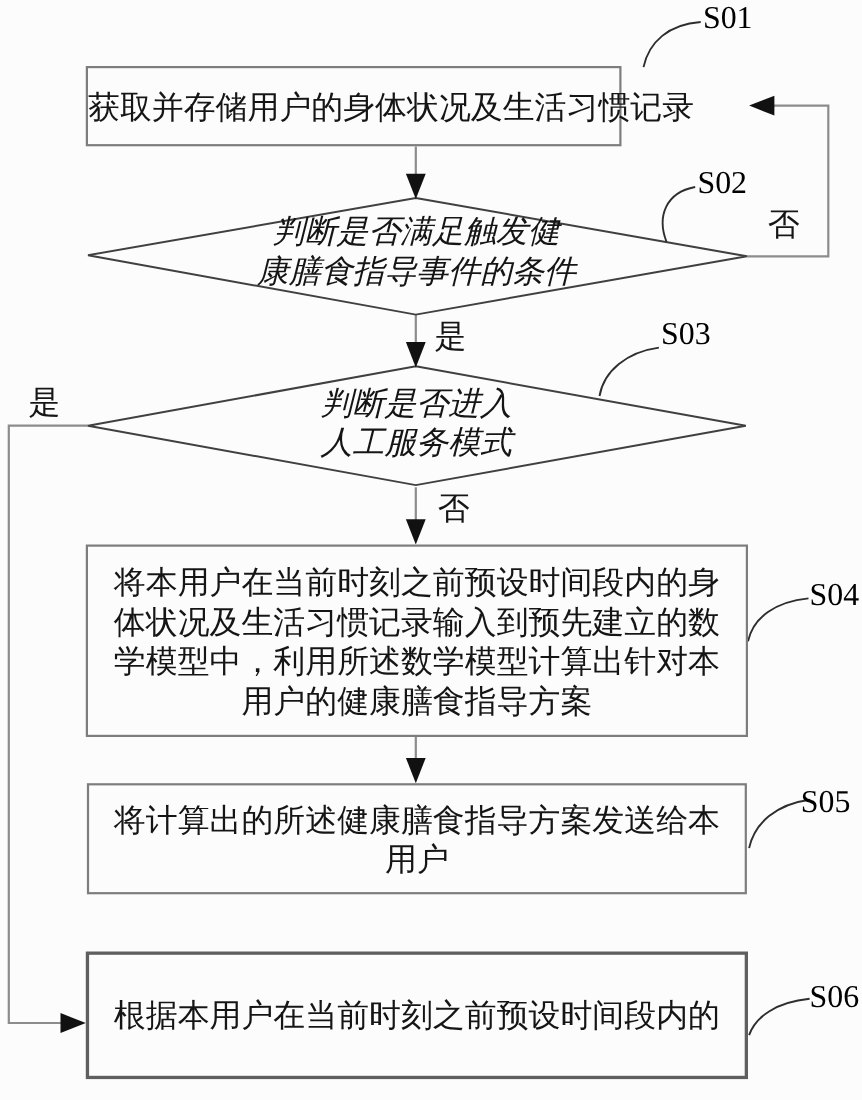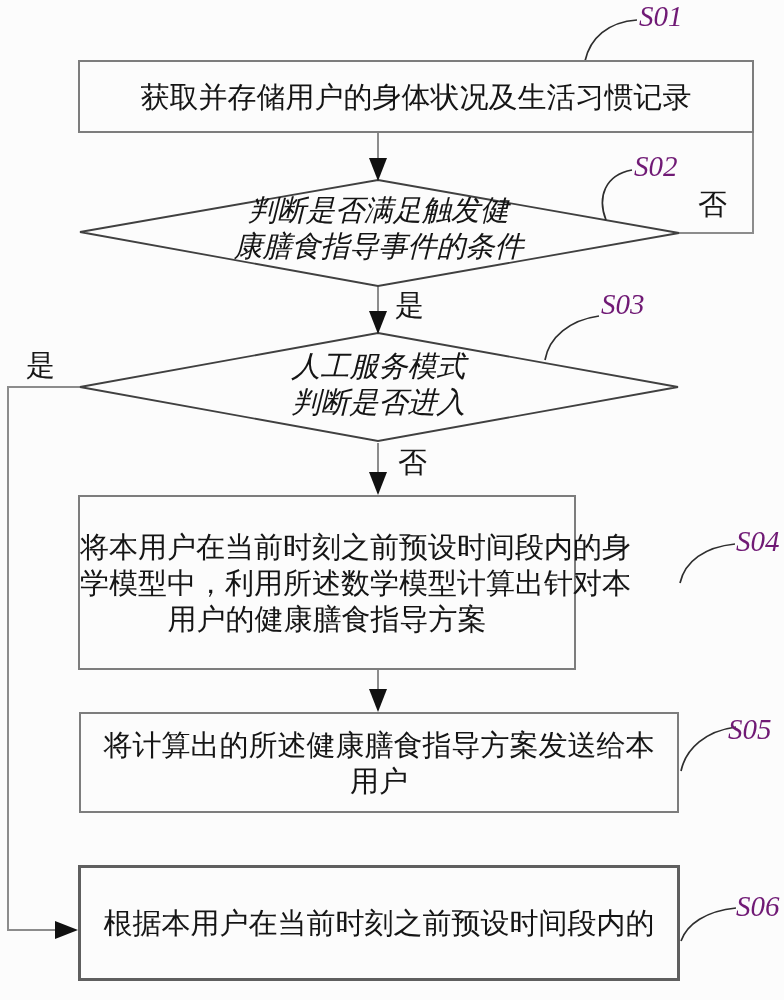--- a/index.html
+++ b/index.html
@@ -42,23 +42,22 @@
     position: absolute;
     left: 78px;
     width: 601px;
     text-align: center;
     font-style: italic;
   }
   .step-label {
     position: absolute;
     font-size: 29px;
     font-family: "Liberation Serif", "DejaVu Serif", serif;
-    color: #701a75;
+    color: #000000;
     white-space: nowrap;
-    font-style: italic;
   }
   .branch-label {
     position: absolute;
     font-size: 29px;
     line-height: 30px;
     color: #161616;
     white-space: nowrap;
   }
   #box-s06 { border-width: 3px; border-color: #5f5f5f; }
 </style>
@@ -89,36 +88,37 @@
     <polygon points="78,930 55,921 55,939" fill="#111"></polygon>
 
     <path d="M 637 20 C 608 22 590 38 585 61" fill="none" stroke="#2e2e2e" stroke-width="1.7"></path>
     <path d="M 632 170 C 605 175 597 197 606 220" fill="none" stroke="#2e2e2e" stroke-width="1.7"></path>
     <path d="M 599 316 C 570 320 549 337 545 360" fill="none" stroke="#2e2e2e" stroke-width="1.7"></path>
     <path d="M 735 544 C 705 547 685 561 680 583" fill="none" stroke="#2e2e2e" stroke-width="1.7"></path>
     <path d="M 736 727 C 706 731 686 748 681 771" fill="none" stroke="#2e2e2e" stroke-width="1.7"></path>
     <path d="M 736 908 C 706 911 687 924 681 941" fill="none" stroke="#2e2e2e" stroke-width="1.7"></path>
   </svg>
 
-  <div class="process-box" id="box-s01" style="left:78px; top:60px; width:676px; height:73px;">
+  <div class="process-box" id="box-s01" style="left:78px; top:60px; width:487px; height:73px;">
     <span class="box-line">获取并存储用户的身体状况及生活习惯记录</span>
   </div>
 
   <div class="diamond-text" style="top:192px;">
     <span class="box-line">判断是否满足触发健</span>
     <span class="box-line">康膳食指导事件的条件</span>
   </div>
 
   <div class="diamond-text" style="top:348px;">
+    <span class="box-line">判断是否进入</span>
     <span class="box-line">人工服务模式</span>
-    <span class="box-line">判断是否进入</span>
   </div>
 
-  <div class="process-box" id="box-s04" style="left:78px; top:495px; width:498px; height:175px;">
+  <div class="process-box" id="box-s04" style="left:78px; top:495px; width:602px; height:175px;">
     <span class="box-line">将本用户在当前时刻之前预设时间段内的身</span>
+    <span class="box-line">体状况及生活习惯记录输入到预先建立的数</span>
     <span class="box-line">学模型中，利用所述数学模型计算出针对本</span>
     <span class="box-line">用户的健康膳食指导方案</span>
   </div>
 
   <div class="process-box" id="box-s05" style="left:79px; top:712px; width:600px; height:101px;">
     <span class="box-line">将计算出的所述健康膳食指导方案发送给本</span>
     <span class="box-line">用户</span>
   </div>
 
   <div class="process-box" id="box-s06" style="left:78px; top:865px; width:602px; height:116px;">

